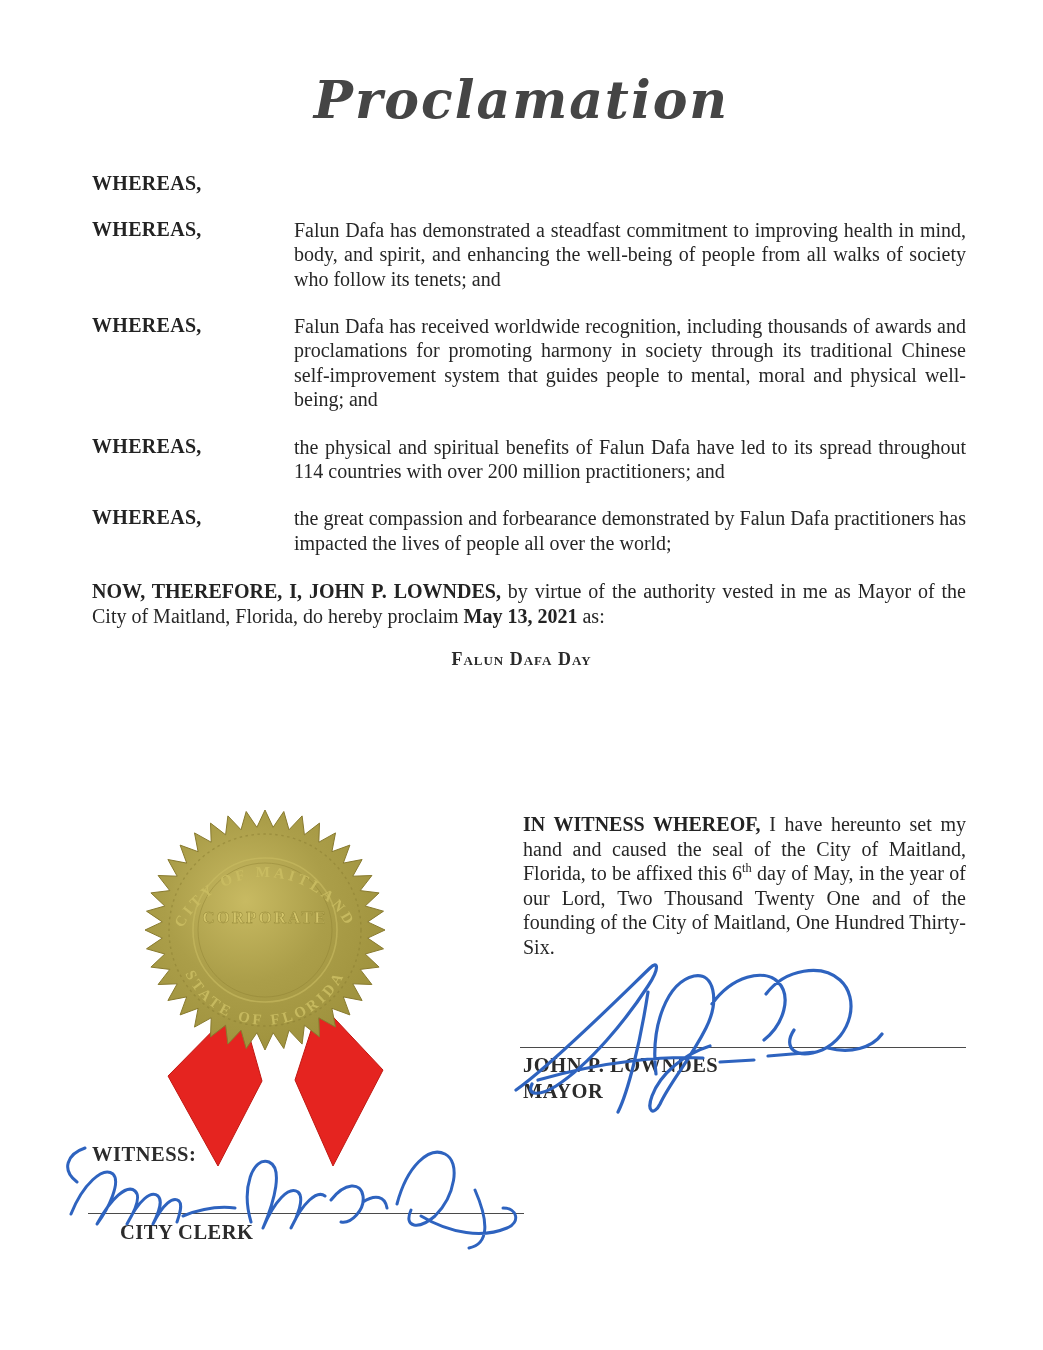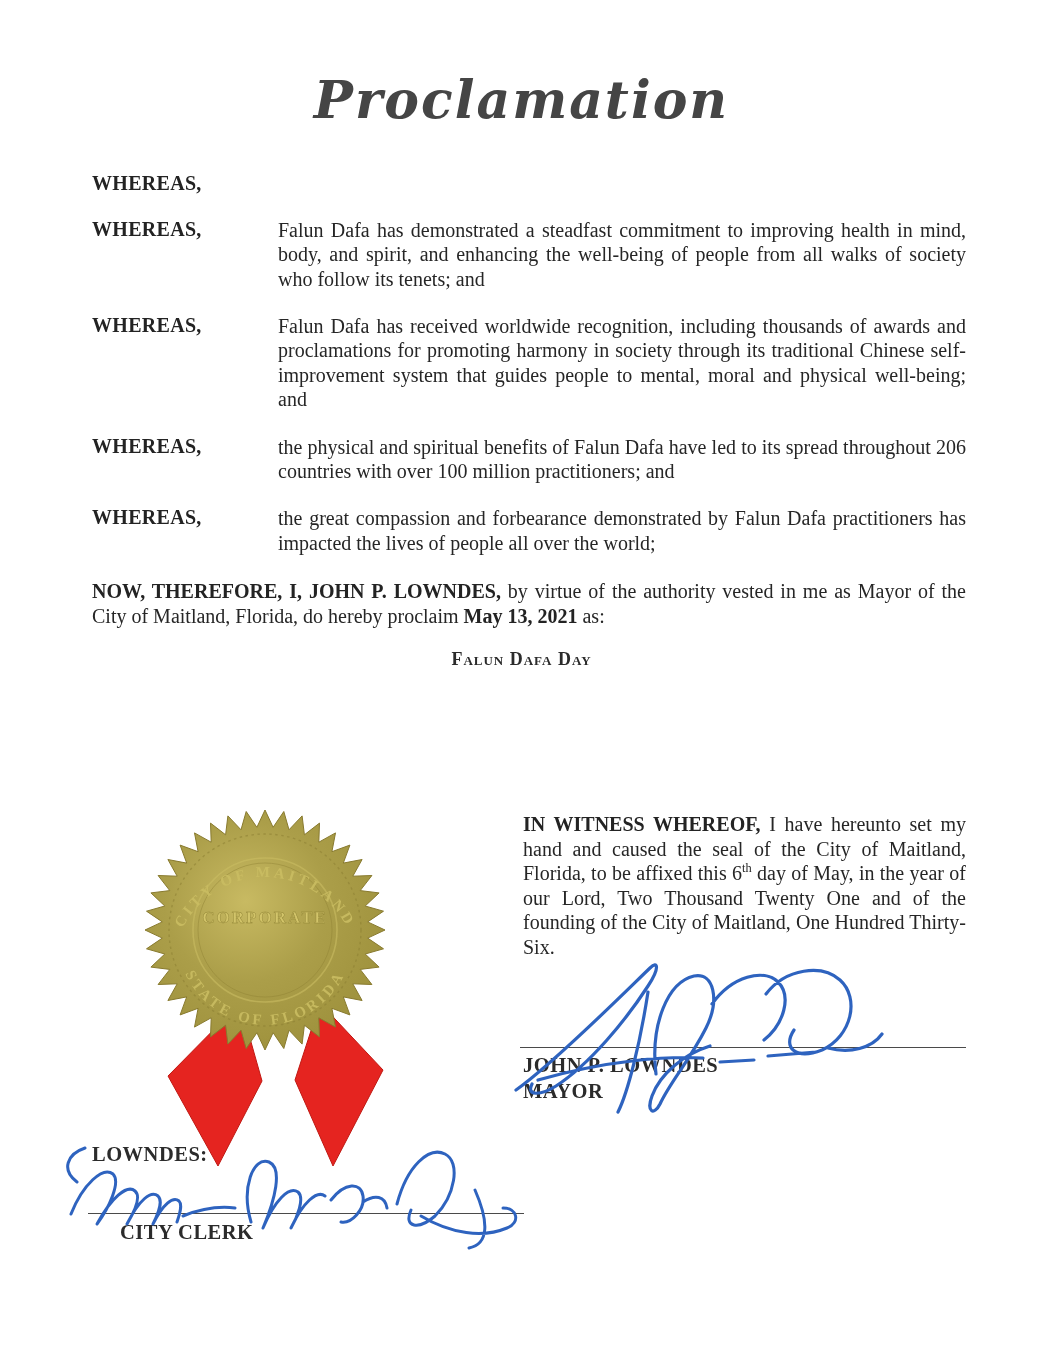--- a/index.html
+++ b/index.html
@@ -16,21 +16,21 @@
     text-align:center;
     font-family:"DejaVu Serif", serif;
     font-style:italic;
     font-weight:bold;
     font-size:52px;
     letter-spacing:2px;
     color:#454545;
     line-height:1.15;
   }
   .clauses { margin:42px 77px 0 92px; }
-  .clause { display:flex; margin-bottom:23px; }
+  .clause { display:flex; margin-bottom:23px;gap:16px; }
   .clause-label {
     flex:0 0 186px;
     font-weight:bold;
     font-size:20px;
     letter-spacing:0.3px;
     color:#2b2b2b;
   }
   .clause-text {
     flex:1;
     font-size:20px;
@@ -121,21 +121,21 @@
     <div class="clause">
       <div class="clause-label">WHEREAS,</div>
       <div class="clause-text">Falun Dafa has demonstrated a steadfast commitment to improving health in mind, body, and spirit, and enhancing the well-being of people from all walks of society who follow its tenets; and</div>
     </div>
     <div class="clause">
       <div class="clause-label">WHEREAS,</div>
       <div class="clause-text">Falun Dafa has received worldwide recognition, including thousands of awards and proclamations for promoting harmony in society through its traditional Chinese self-improvement system that guides people to mental, moral and physical well-being; and</div>
     </div>
     <div class="clause">
       <div class="clause-label">WHEREAS,</div>
-      <div class="clause-text">the physical and spiritual benefits of Falun Dafa have led to its spread throughout 206 countries with over 100 million practitioners; and</div>
+      <div class="clause-text">the physical and spiritual benefits of Falun Dafa have led to its spread throughout 114 countries with over 200 million practitioners; and</div>
     </div>
     <div class="clause">
       <div class="clause-label">WHEREAS,</div>
       <div class="clause-text">the great compassion and forbearance demonstrated by Falun Dafa practitioners has impacted the lives of people all over the world;</div>
     </div>
   </div>
 
   <div class="statement"><b>NOW, THEREFORE, I, JOHN P. LOWNDES,</b><span> by virtue of the authority vested in me as Mayor of the City of Maitland, Florida, do hereby proclaim </span><b>May 13, 2021</b><span> as:</span></div>
 
   <div class="day-title">Falun Dafa Day</div>
@@ -179,21 +179,21 @@
              M222,110 L256,108
              M270,104 L318,100
              M150,40 C142,92 130,140 120,160" stroke="#2e63bf"></path>
   </svg>
   <div class="sig-line mayor-line"></div>
   <div class="name-block mayor-block">
     <div>JOHN P. LOWNDES</div>
     <div>MAYOR</div>
   </div>
 
-  <div class="name-block attest-block">LOWNDES:</div>
+  <div class="name-block attest-block">WITNESS:</div>
   <svg class="clerk-sig-svg" width="480" height="112" viewBox="0 0 480 112">
     <path fill="none" stroke-width="3" stroke-linecap="round" stroke-linejoin="round" d="M30,10 C12,16 6,32 22,44
              M16,76 C28,46 48,28 58,36 C66,44 54,70 42,86 C56,60 72,46 80,53 C87,59 78,76 72,86 C84,62 96,52 103,58 C109,64 102,78 98,86 C108,66 118,58 124,63 C128,67 124,78 122,84
              M128,78 C148,70 164,68 180,70
              M196,84 C186,50 198,18 214,24 C228,30 220,62 208,90 C220,62 234,48 243,54 C250,60 242,80 236,90 C248,64 262,52 270,58
              M276,62 C290,44 306,44 308,58 C310,72 296,86 286,84
              M308,64 C320,56 330,58 332,70
              M342,66 C352,28 374,8 390,16 C406,24 400,58 380,78 C364,92 348,90 356,72
              M366,78 C396,96 428,100 452,90 C466,84 462,70 448,70
              M420,52 C434,84 434,106 414,110" stroke="#2e63bf"></path>

